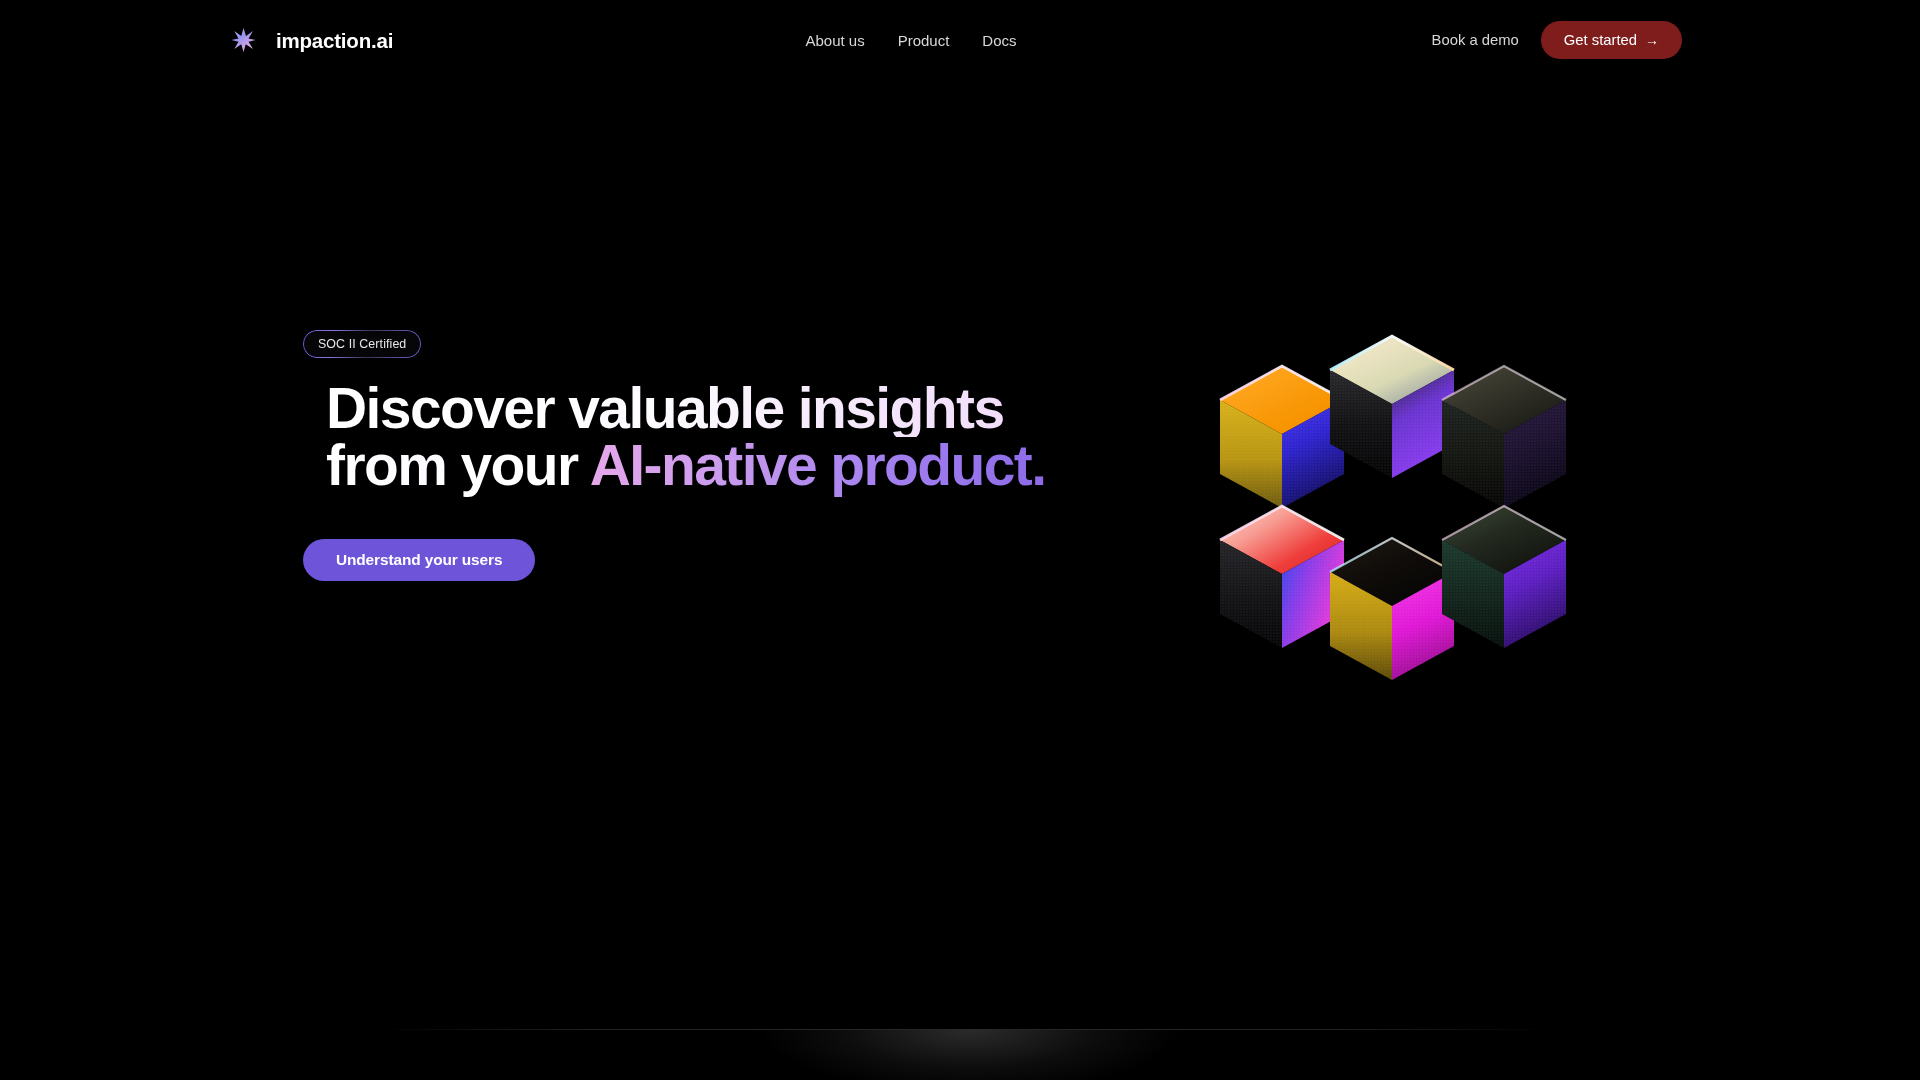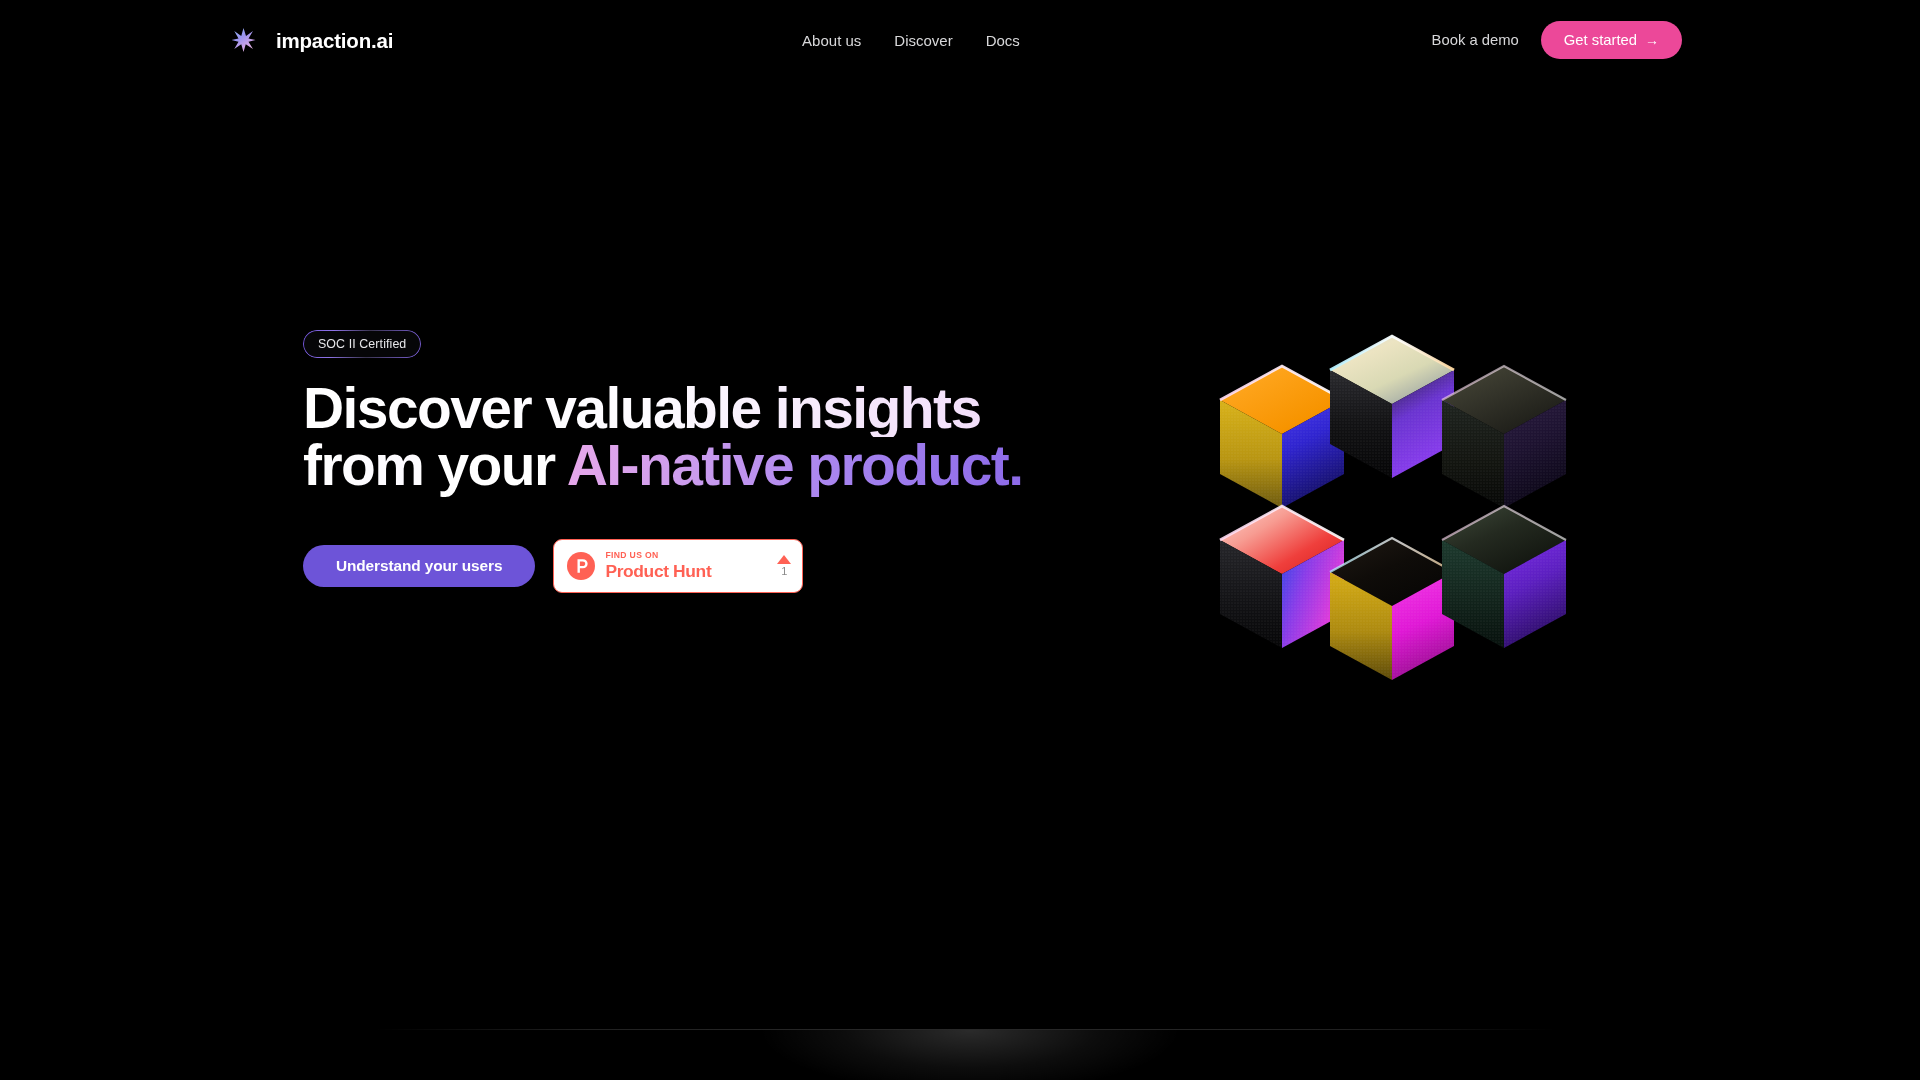--- a/index.html
+++ b/index.html
@@ -37,21 +37,21 @@
   .nav-right{
     position:absolute; right:238px; top:50%; transform:translateY(-50%);
     display:flex; align-items:center; gap:22px;
   }
   .demo-link{
     font-size:14.8px; color:#d8d8da; text-decoration:none; cursor:pointer;
     white-space:nowrap;
   }
   .get-started{
     display:inline-flex; align-items:center; gap:8px;
-    background:#ec4899; color:#ffffff;
+    background:#7f1d1d; color:#ffffff;
     font-size:14.8px; font-weight:500;
     padding:11px 23px; border-radius:999px; border:none; cursor:pointer;
     white-space:nowrap;
   }
   .gs-arrow{ font-size:14px; line-height:1; }
 
   
   .hero{
     position:absolute; left:303px; top:330px; width:820px;
   }
@@ -65,21 +65,21 @@
     content:""; position:absolute; inset:0; border-radius:999px; padding:1px;
     background:linear-gradient(100deg,#6f52d6 0%,#8f74e8 25%,#3a3550 55%,#7b5fd8 100%);
     -webkit-mask:linear-gradient(#000 0 0) content-box, linear-gradient(#000 0 0);
     -webkit-mask-composite:xor; mask-composite:exclude;
     pointer-events:none;
   }
   .badge span{ position:relative; z-index:1; }
 
   .headline{
     margin-top:22px;
-    font-size:57px; line-height:1.0; font-weight:700; letter-spacing:-1.6px;
+    font-size:57px; line-height:1.0; font-weight:700; letter-spacing:-1.6px;margin-left:23px;
   }
   .hl-line{ display:block; white-space:nowrap; }
   .hl-a{
     background:linear-gradient(95deg,#ffffff 0%,#fdfbff 42%,#f4e4fb 72%,#f0d8fa 100%);
     -webkit-background-clip:text; background-clip:text; color:transparent;
   }
   .hl-b{
     background:linear-gradient(95deg,#ffffff 0%,#fcfaff 40%,#ffffff 48%);
     -webkit-background-clip:text; background-clip:text; color:transparent;
   }
@@ -170,21 +170,21 @@
             <stop offset="100%" stop-color="#e8b4d8"></stop>
           </linearGradient>
         </defs>
         <path fill="url(#starGrad)" d="M50 2 L60 34 L88 14 L70 44 L98 50 L70 57 L88 86 L59 67 L50 98 L41 67 L13 86 L30 57 L2 50 L30 44 L13 14 L41 34 Z"></path>
       </svg>
       <span class="brand-name">impaction.ai</span>
     </a>
 
     <div class="nav-center">
       <a class="nav-link">About us</a>
-      <a class="nav-link">Discover</a>
+      <a class="nav-link">Product</a>
       <a class="nav-link">Docs</a>
     </div>
 
     <div class="nav-right">
       <a class="demo-link">Book a demo</a>
       <button class="get-started">
         <span>Get started</span>
         <span class="gs-arrow">→</span>
       </button>
     </div>
@@ -199,34 +199,20 @@
     <h1 class="headline">
       <span class="hl-line hl-a">Discover valuable insights</span>
       <span class="hl-line"><span class="hl-b">from your </span><span class="hl-accent">AI-native product.</span></span>
     </h1>
 
 
     <div class="cta-row">
 
       <button class="cta-primary">Understand your users</button>
 
-      <a class="ph-badge">
-        <svg class="ph-logo" viewBox="0 0 40 40">
-          <circle cx="20" cy="20" r="20" fill="#ff6154"></circle>
-          <path fill="#ffffff" d="M15 10.5h7.6c4.1 0 6.9 2.6 6.9 6.3 0 3.8-2.8 6.4-6.9 6.4h-4.2v6.3H15V10.5z m3.4 3.1v6.5h4c2.2 0 3.6-1.3 3.6-3.3 0-1.9-1.4-3.2-3.6-3.2h-4z"></path>
-        </svg>
-        <span class="ph-text">
-          <span class="ph-kicker">FIND US ON</span>
-          <span class="ph-title">Product Hunt</span>
-        </span>
-        <span class="ph-votes">
-          <span class="ph-tri"></span>
-          <span class="ph-count">1</span>
-        </span>
-      </a>
 
     </div>
   </section>
 
   <div class="art">
     <svg viewBox="0 0 440 440">
       <defs>
 
         <linearGradient id="c1t" x1="0" y1="0" x2="1" y2="1">
           <stop offset="0%" stop-color="#ffd8a0"></stop>

